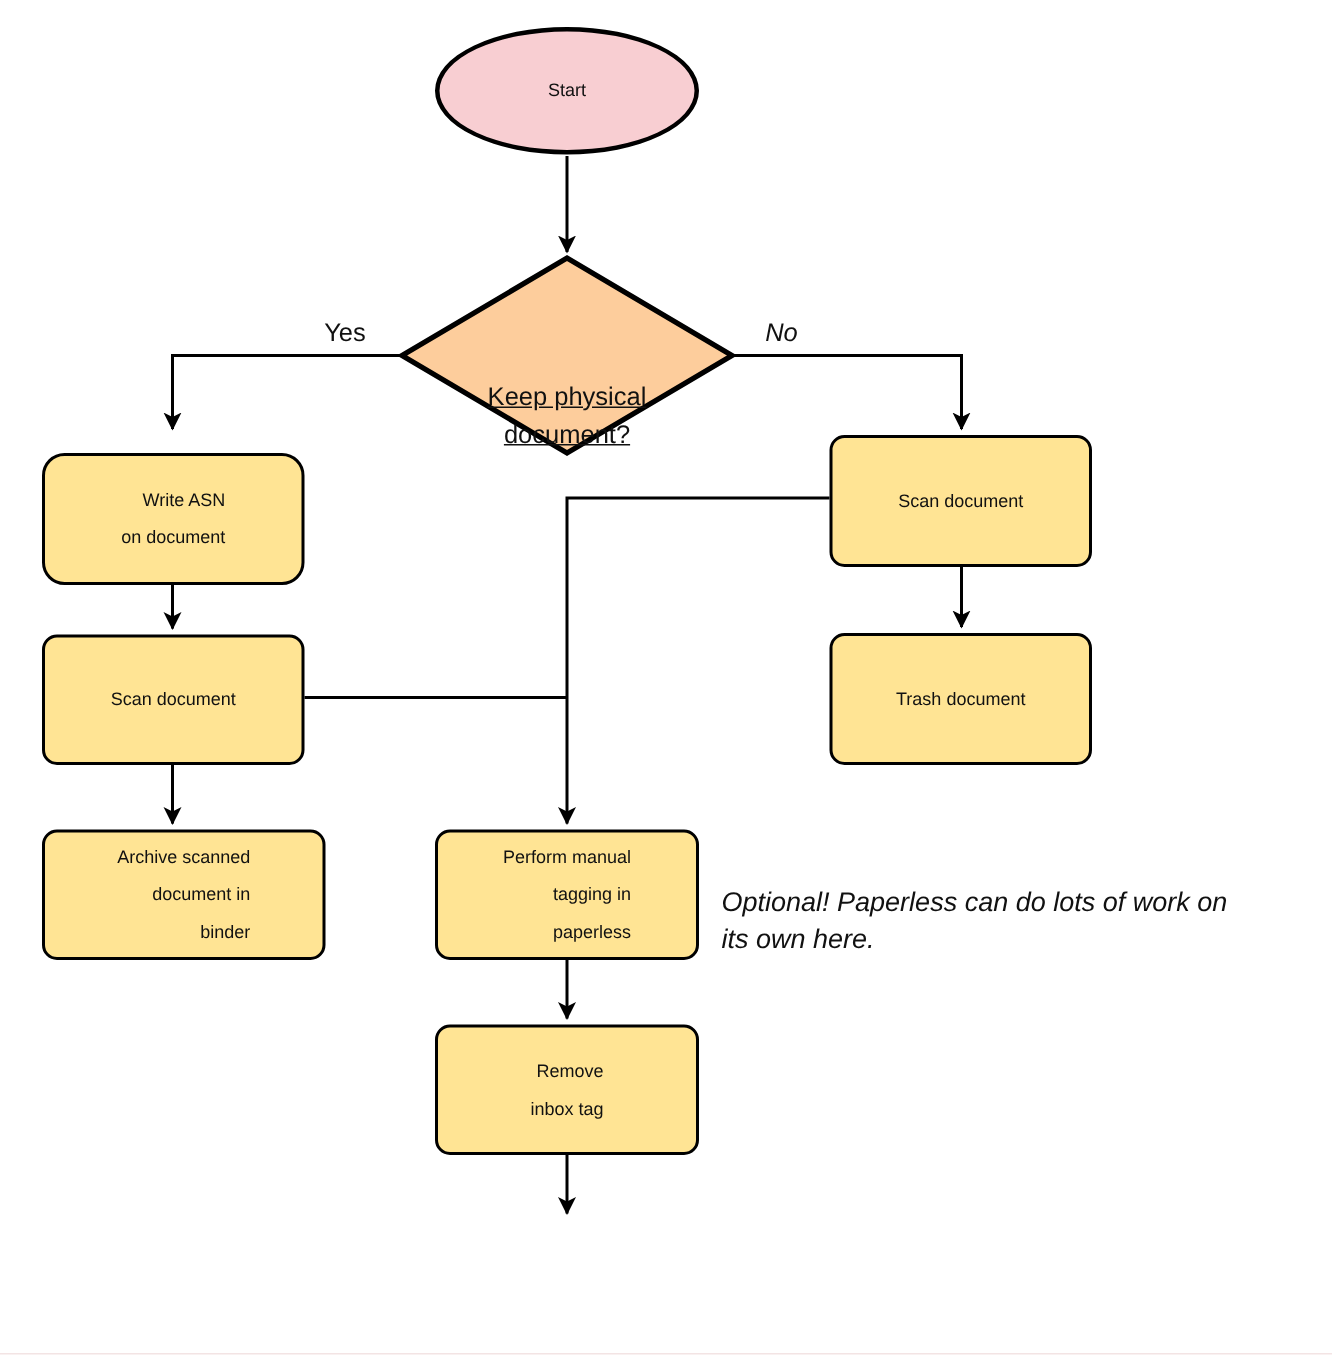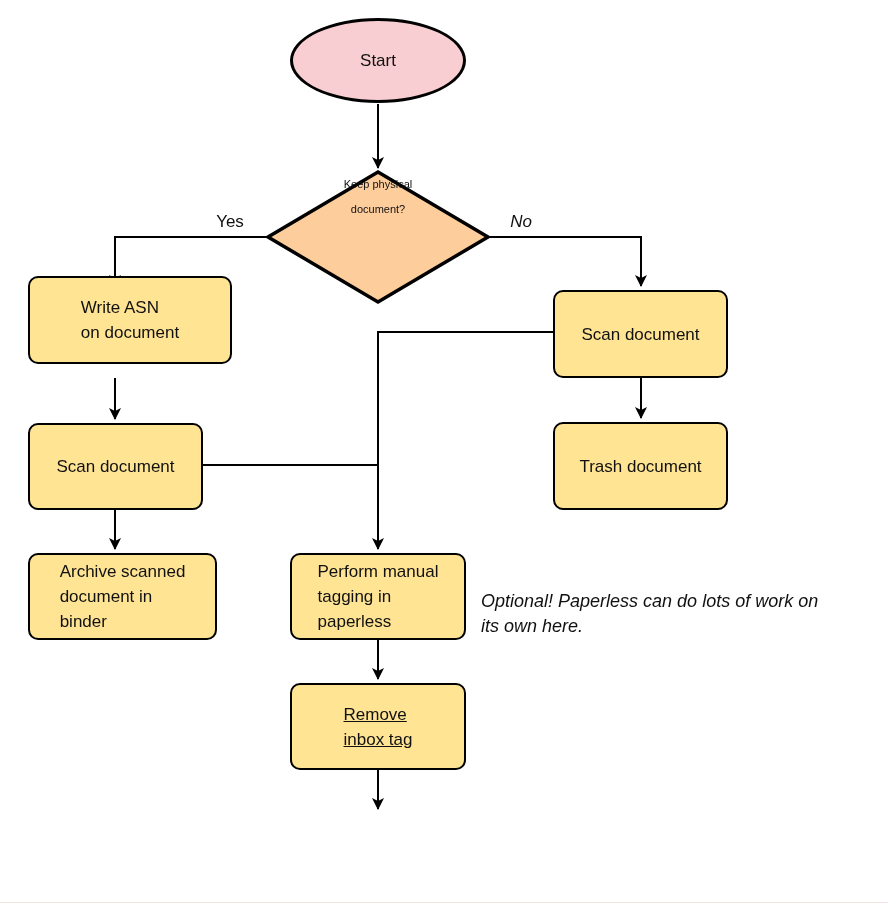--- a/index.html
+++ b/index.html
@@ -16,42 +16,43 @@
     position: absolute;
     left: 0; top: 0;
     width: 888px; height: 907px;
   }
   .node {
     position: absolute;
     box-sizing: border-box;
     display: flex;
     align-items: center;
     justify-content: center;
-    text-align: left;
-    font-size: 17px;
+    text-align: right;
+    font-size: 12px;
     line-height: 25px;
     white-space: pre-line;
     background: #ffe494;
     border: 2.5px solid #000000;
     border-radius: 10px;
   }
   .terminal {
     background: #f8ced2;
     border: 3px solid #000000;
     border-radius: 50%;
   }
   .diamond-label {
     position: absolute;
     display: flex;
-    align-items: flex-start;
+    align-items: flex-end;
     justify-content: center;
     text-align: center;
-    font-size: 11px;
+    font-size: 17px;
     line-height: 25px;
     white-space: pre-line;
+    text-decoration: underline;
   }
   .edge-label {
     position: absolute;
     width: 50px;
     text-align: center;
     font-size: 17px;
   }
   .annotation {
     position: absolute;
     left: 481px;
@@ -102,21 +103,21 @@
 
   <div class="diamond-label" style="left:268px; top:172px; width:220px; height:130px;">
     <span>Keep physical
 document?</span>
   </div>
 
   <div class="edge-label" style="left:205px; top:212px;">Yes</div>
 
   <div class="edge-label" style="left:496px; top:212px;font-style:italic;">No</div>
 
-  <div class="node" style="left:28px; top:276px; width:204px; height:88px;">
+  <div class="node" style="left:28px; top:302px; width:175px; height:88px;border-radius:15px;">
     <span>Write ASN
 on document</span>
   </div>
 
   <div class="node" style="left:28px; top:423px; width:175px; height:87px;">
     <span>Scan document</span>
   </div>
 
   <div class="node" style="left:28px; top:553px; width:189px; height:87px;">
     <span>Archive scanned
@@ -134,21 +135,21 @@
 
   <div class="node" style="left:290px; top:553px; width:176px; height:87px;">
     <span>Perform manual
 tagging in
 paperless</span>
   </div>
 
   <div class="annotation">Optional! Paperless can do lots of work on
 its own here.</div>
 
-  <div class="node" style="left:290px; top:683px; width:176px; height:87px;text-decoration:underline;">
+  <div class="node" style="left:290px; top:683px; width:176px; height:87px;">
     <span>Remove
 inbox tag</span>
   </div>
 
 
   <div class="bottom-rule"></div>
 
 </div>
 
 </body></html>

